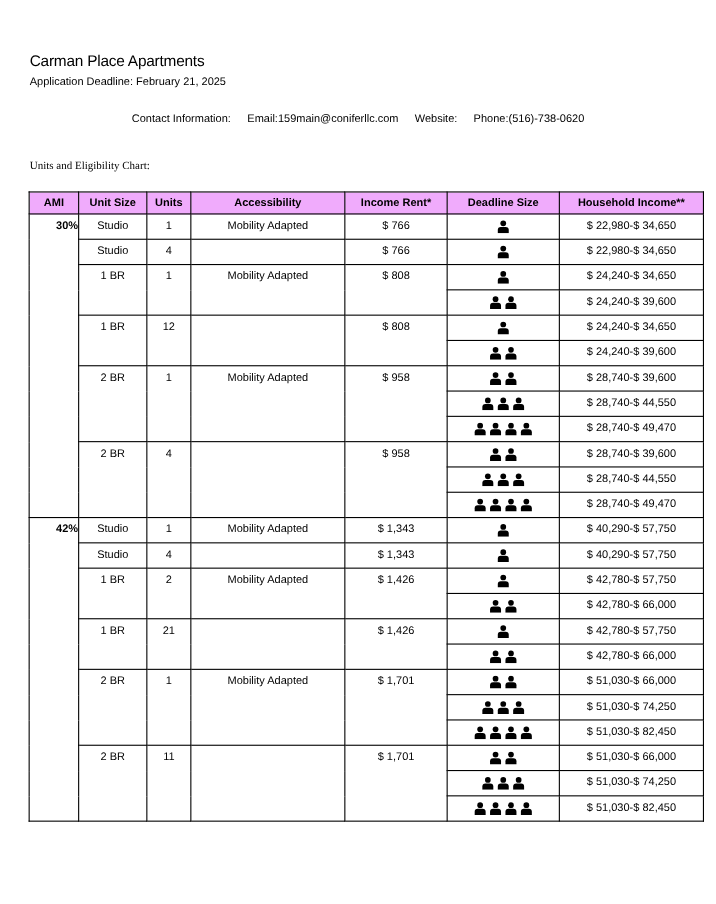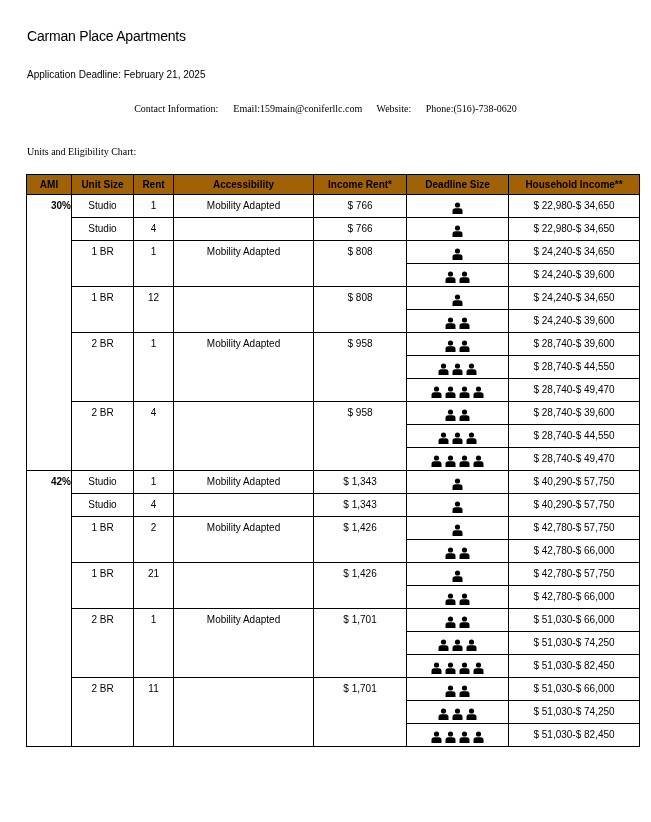--- a/index.html
+++ b/index.html
@@ -1,35 +1,35 @@
 <!DOCTYPE html>
 <html><head>
 <meta charset="utf-8">
 <style>
   html, body { margin: 0; padding: 0; background: #ffffff; }
   body {
     width: 651px; height: 822px; position: relative; overflow: hidden;
     font-family: "Liberation Sans", sans-serif; color: #000;
   }
-  .title { position: absolute; left: 27px; top: 28px; font-size: 14px; letter-spacing: -0.2px; }
+  .title { position: absolute; left: 27px; top: 47px; font-size: 14px; letter-spacing: -0.2px; }
   .deadline { position: absolute; left: 27px; top: 69px; font-size: 10px; }
-  .contact { position: absolute; left: 0; width: 651px; top: 103px; font-size: 10px; text-align: center; font-family: Liberation Serif, serif; }
+  .contact { position: absolute; left: 0; width: 651px; top: 103px; font-size: 10px; text-align: center; }
   .contact span { margin-right: 12px; }
   .contact span:last-child { margin-right: 0; }
   .chart-label { position: absolute; left: 27px; top: 146px; font-size: 10px; font-family: Liberation Serif, serif; }
 
   table.units {
     position: absolute; left: 26px; top: 174px;
     border-collapse: collapse; font-size: 10px; table-layout: fixed;
   }
   table.units th, table.units td {
     border: 1.5px solid #000; padding: 0; text-align: center; vertical-align: top;
   }
   table.units th {
-    background: #a16207; font-weight: bold; height: 19px; vertical-align: middle; font-size: 10px; margin-top: 35px;
+    background: #f0abfc; font-weight: bold; height: 19px; vertical-align: middle; font-size: 10px; margin-top: 35px;
   }
   table.units td { height: 22px; line-height: 22px; }
   table.units td.ami { font-weight: bold; text-align: right; padding-left: 24px; }
   td.hh { vertical-align: middle; }
   .people { display: inline-flex; gap: 3px; vertical-align: middle; }
   .person { width: 11px; height: 12px; display: inline-block; }
 </style>
 </head>
 <body>
 
@@ -49,21 +49,21 @@
       <col style="width:40px">
       <col style="width:140px">
       <col style="width:93px">
       <col style="width:102px">
       <col style="width:131px">
   </colgroup>
   <thead>
     <tr>
       <th>AMI</th>
       <th>Unit Size</th>
-      <th>Rent</th>
+      <th>Units</th>
       <th>Accessibility</th>
       <th>Income Rent*</th>
       <th>Deadline Size</th>
       <th>Household Income**</th>
     </tr>
   </thead>
   <tbody id="tbody">
       <tr>
         <td class="ami" rowspan="12">30%</td>
         <td rowspan="1">Studio</td>

